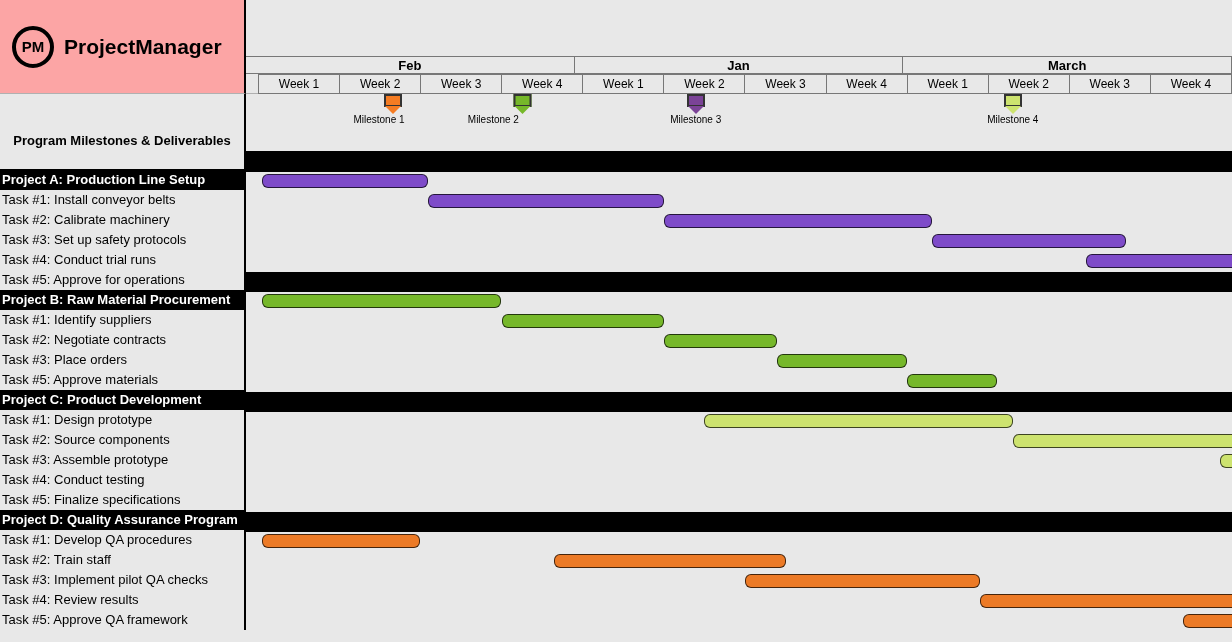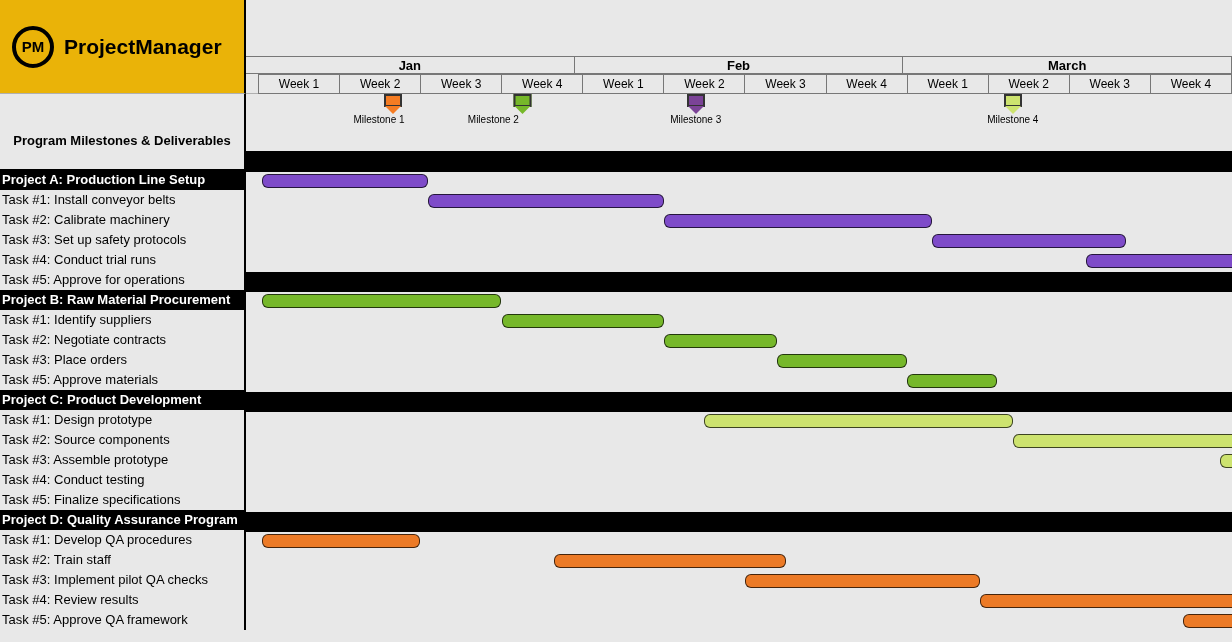--- a/index.html
+++ b/index.html
@@ -2,21 +2,21 @@
 <html><head>
 <meta charset="utf-8">
 <style>
 * { box-sizing: border-box; margin: 0; padding: 0; }
 body { font-family: Arial, sans-serif; background: #e8e8e8; font-size: 13px; color: #000; }
 
 .container { width: 1232px; height: 642px; position: relative; overflow: hidden; }
 
 .logo-cell {
   position: absolute; top: 0; left: 0; width: 246px; height: 94px;
-  background: #eab308; border-right: 2px solid #000; border-bottom: 1px solid #b0b0b0;
+  background: #fca5a5; border-right: 2px solid #000; border-bottom: 1px solid #b0b0b0;
   display: flex; align-items: center; padding-left: 12px;
 }
 .logo-circle {
   width: 42px; height: 42px; border: 4px solid #000; border-radius: 50%;
   display: flex; align-items: center; justify-content: center;
   font-weight: 900; font-size: 15px; margin-right: 10px;
 }
 .logo-text { font-weight: 900; font-size: 21px; }
 
 .timeline-header {
@@ -109,22 +109,22 @@
 
 <div class="container">
 
   <div class="logo-cell">
     <div class="logo-circle">PM</div>
     <div class="logo-text">ProjectManager</div>
   </div>
 
   <div class="timeline-header">
     <div class="months-row" id="months-row">
+        <div class="month-cell">Feb</div>
         <div class="month-cell">Jan</div>
-        <div class="month-cell">Feb</div>
         <div class="month-cell">March</div>
       </div>
     <div class="weeks-row" id="weeks-row">
         <div class="week-cell">Week 1</div>
         <div class="week-cell">Week 2</div>
         <div class="week-cell">Week 3</div>
         <div class="week-cell">Week 4</div>
         <div class="week-cell">Week 1</div>
         <div class="week-cell">Week 2</div>
         <div class="week-cell">Week 3</div>

